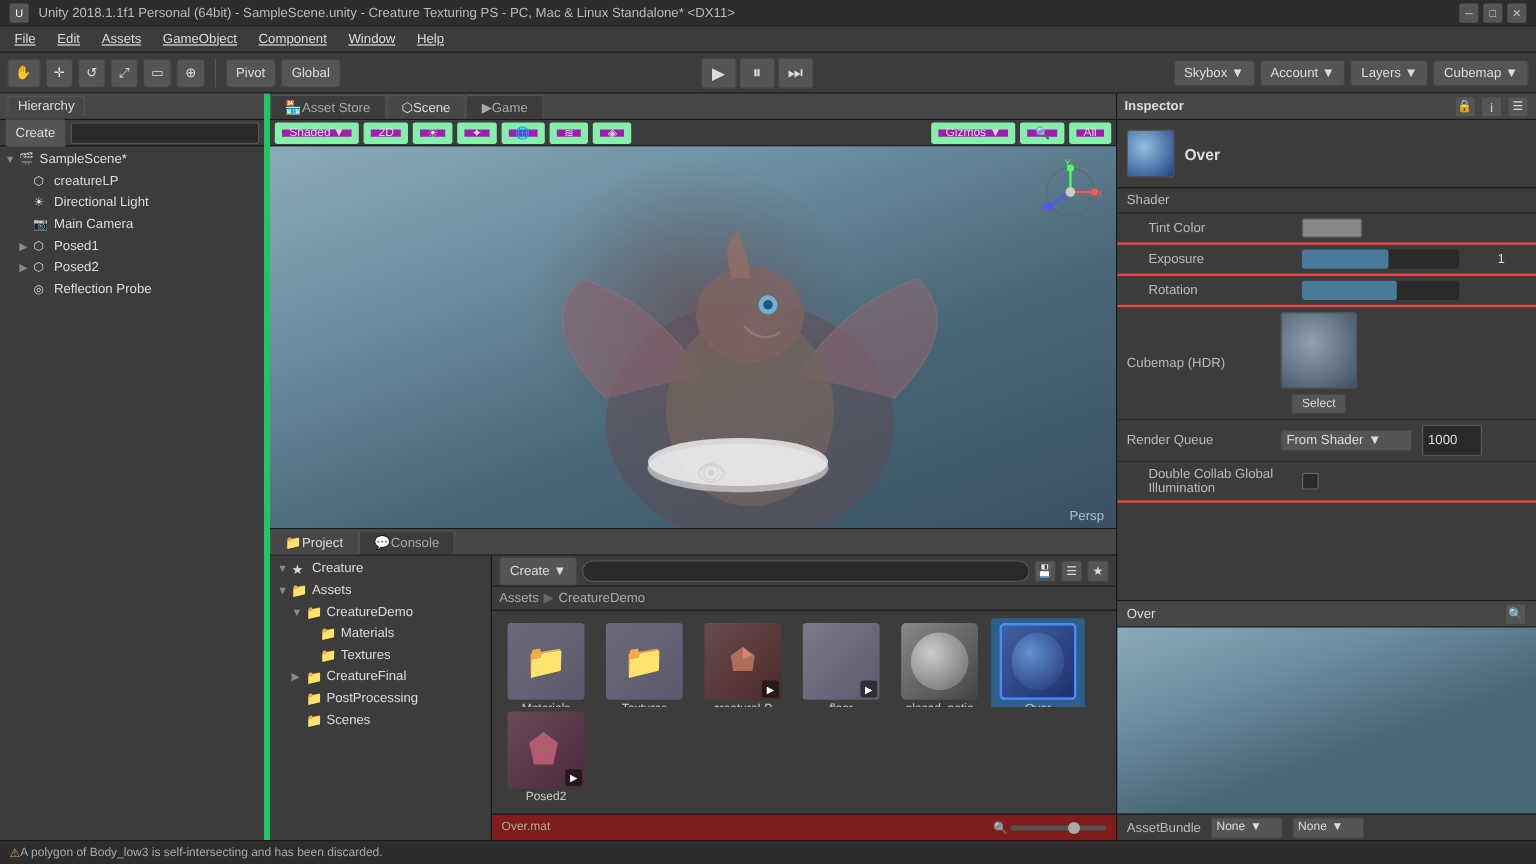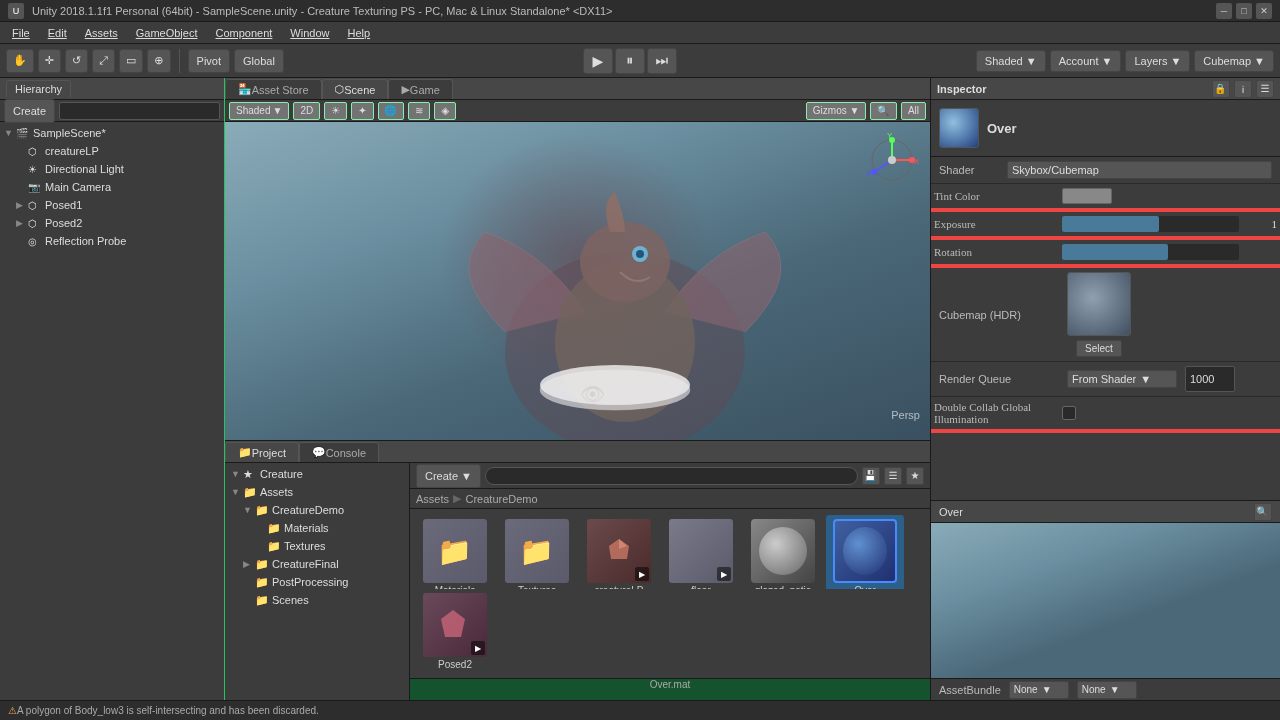--- a/index.html
+++ b/index.html
@@ -86,21 +86,21 @@
     #main-layout {
       display: flex;
       height: calc(720px - 22px - 22px - 34px - 20px);
       
     }
 
     
     #hierarchy {
       width: 225px;
       background: #3c3c3c;
-      border-right: 1px solid #22c55e;
+      border-right: 5px solid #22c55e;
       display: flex;
       flex-direction: column;
       height: 100%;
     }
     .panel-header {
       height: 22px;
       background: #474747;
       display: flex;
       align-items: center;
       padding: 0 6px;
@@ -190,22 +190,22 @@
       height: 22px;
       background: #3c3c3c;
       display: flex;
       align-items: center;
       padding: 0 4px;
       gap: 4px;
       border-bottom: 1px solid #1a1a1a;
     }
     .scene-tool-btn {
       height: 18px; padding: 0 6px;
-      background: #737373;
-      border: 1px solid #86efac;
+      background: #a21caf;
+      border: 6px solid #86efac;
       border-radius: 2px;
       color: #ddd;
       cursor: pointer;
       font-size: 10px;
       display: flex; align-items: center; gap: 2px;
     }
 
     
     #scene-viewport {
       flex: 1;
@@ -213,21 +213,21 @@
       position: relative;
       overflow: hidden;
     }
     .viewport-bg {
       width: 100%; height: 100%;
       background: linear-gradient(160deg, #8aabb8 0%, #6b8fa0 30%, #4a6878 60%, #3a5060 100%);
       position: relative;
     }
     .persp-label {
       position: absolute;
-      bottom: 19px;
+      bottom: 4px;
       right: 10px;
       color: rgba(255,255,255,0.6);
       font-size: 11px;
     }
     .creature-placeholder {
       position: absolute;
       left: 50%; top: 50%;
       transform: translate(-50%, -60%);
       width: 280px; height: 250px;
       background: radial-gradient(ellipse, rgba(100,80,90,0.7) 0%, transparent 70%);
@@ -389,25 +389,24 @@
       border: 1px solid #444;
       border-radius: 2px;
       display: flex; align-items: center;
       padding: 0 4px;
       font-size: 11px; color: #ddd;
       cursor: pointer;
     }
     .inspector-row {
       display: flex;
       align-items: center;
-      padding: 4px 3px;
+      padding: 4px 26px;
       gap: 8px;
-      border-bottom: 4px solid #ef4444;
+      border-bottom: 2px solid #ef4444;
       min-height: 24px;
-      font-family: Liberation Serif, serif;
     }
     .prop-label { font-size: 11px; color: #bbb; width: 120px; flex-shrink: 0; }
     .color-swatch {
       width: 50px; height: 16px;
       background: #888;
       border: 1px solid #666;
       border-radius: 2px;
     }
     .slider-container {
       flex: 1;
@@ -598,21 +597,21 @@
   <div class="toolbar-btn">Global</div>
   <div class="toolbar-spacer"></div>
   <div class="play-controls">
     <div class="play-btn">▶</div>
     <div class="play-btn">⏸</div>
     <div class="play-btn">⏭</div>
   </div>
   <div class="toolbar-spacer"></div>
   <div class="collab-area">
     <div class="dropdown-btn">
-      <span>Shaded ▼</span>
+      <span>Skybox ▼</span>
     </div>
     <div class="dropdown-btn">
       <span>Account ▼</span>
     </div>
     <div class="dropdown-btn">
       <span>Layers ▼</span>
     </div>
     <div class="dropdown-btn">
       <span>Cubemap ▼</span>
     </div>
@@ -883,21 +882,21 @@
               <div class="asset-thumb model" style="background:linear-gradient(135deg,#6a4a5a,#4a2a3a);position:relative">
                 <svg width="40" height="40" viewBox="0 0 40 40">
                   <path d="M18,5 L30,14 L26,32 L10,32 L6,14 Z" fill="rgba(200,100,120,0.8)"></path>
                 </svg>
                 <div class="play-overlay">▶</div>
               </div>
               <span class="asset-label">Posed2</span>
             </div>
           </div>
 
-          <div style="height:22px;background:#14532d;display:flex;align-items:center;padding:0 8px;font-size:10px;color:#aaa;border-top:1px solid #1a1a1a;gap:8px;flex-direction:column;">
+          <div style="height:22px;background:#7f1d1d;display:flex;align-items:center;padding:0 8px;font-size:10px;color:#aaa;border-top:1px solid #1a1a1a;gap:8px;">
             <span>Over.mat</span>
             <div style="flex:1"></div>
             <div style="display:flex;gap:2px;align-items:center;">
               <span>🔍</span>
               <div style="width:80px;height:4px;background:#555;border-radius:2px;position:relative;">
                 <div style="position:absolute;left:60%;top:-3px;width:10px;height:10px;background:#aaa;border-radius:50%;cursor:pointer;"></div>
               </div>
             </div>
           </div>
         </div>
@@ -919,23 +918,20 @@
 
       <div class="inspector-material-header">
         <div class="material-preview"></div>
         <div>
           <div class="material-name">Over</div>
         </div>
       </div>
 
       <div class="inspector-shader-row">
         <span class="shader-label">Shader</span>
-        <div class="shader-value">
-          <span>Skybox/Cubemap</span>
-        </div>
       </div>
 
       <div class="inspector-row">
         <span class="prop-label">Tint Color</span>
         <div class="color-swatch" style="background:#888"></div>
       </div>
 
       <div class="inspector-row">
         <span class="prop-label">Exposure</span>
         <div class="slider-container">

